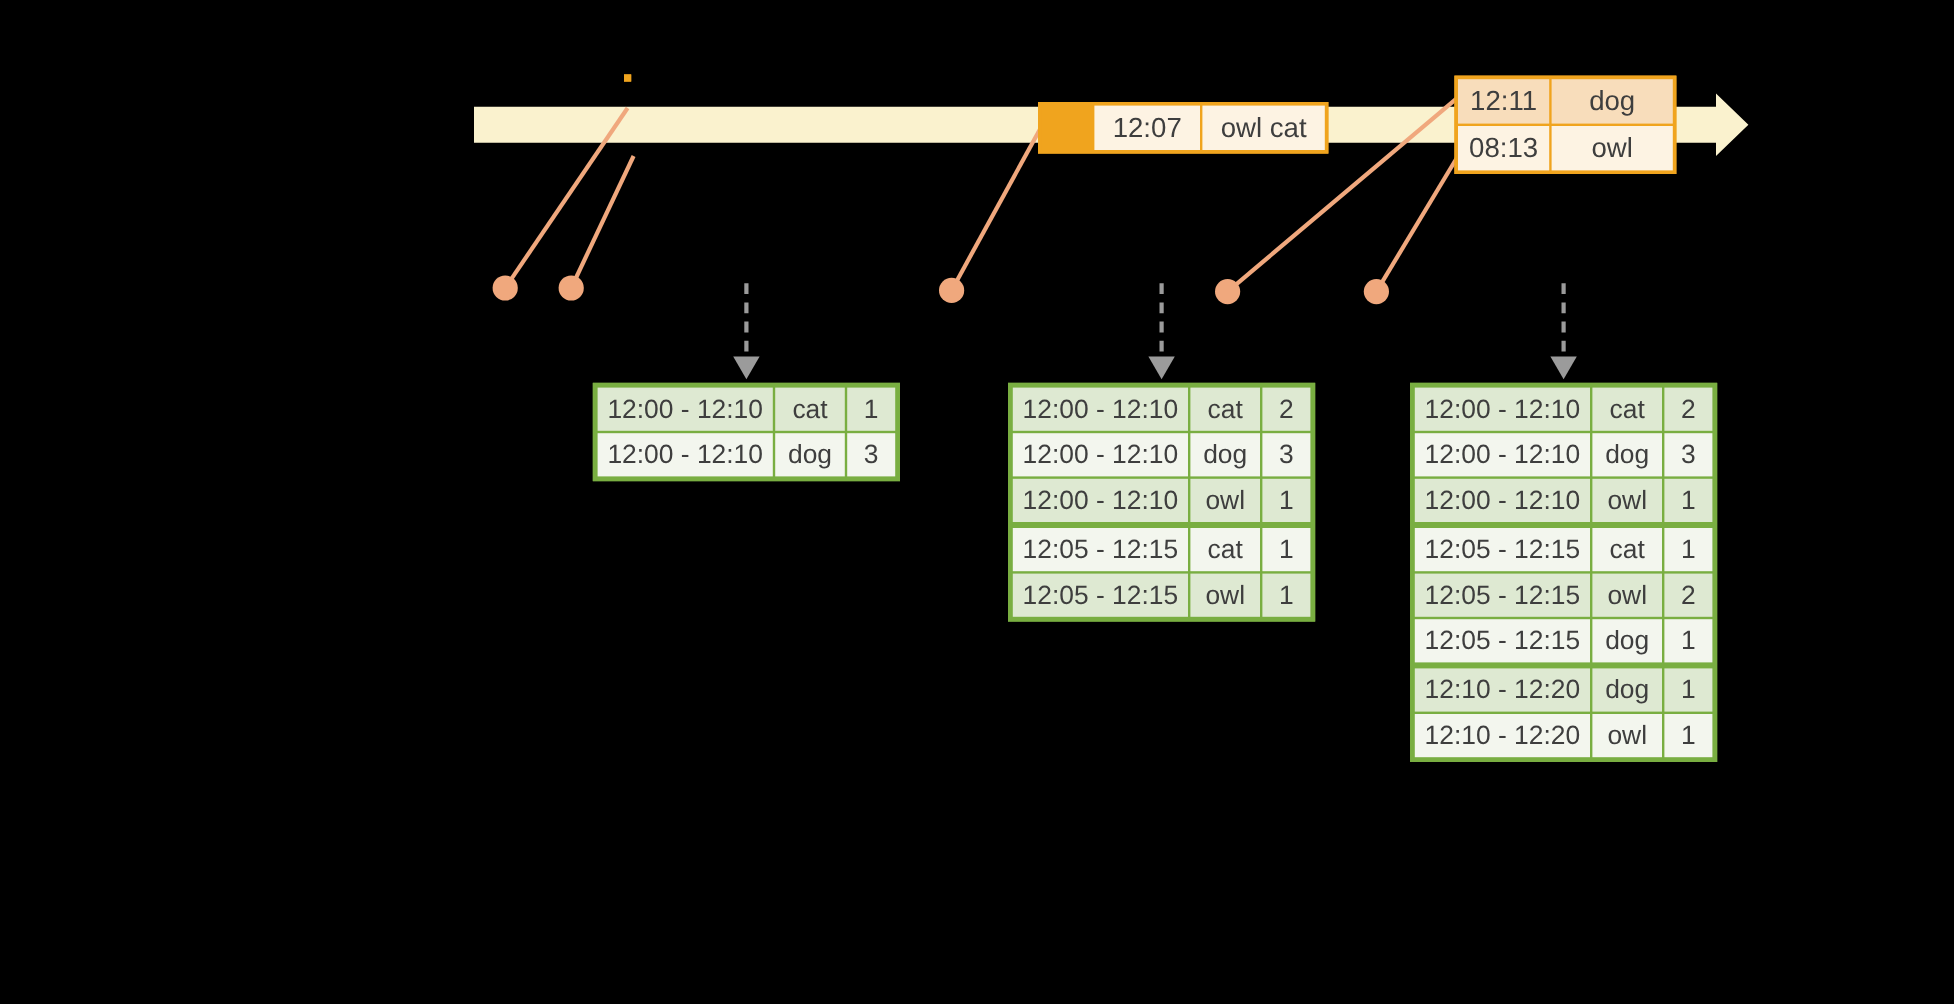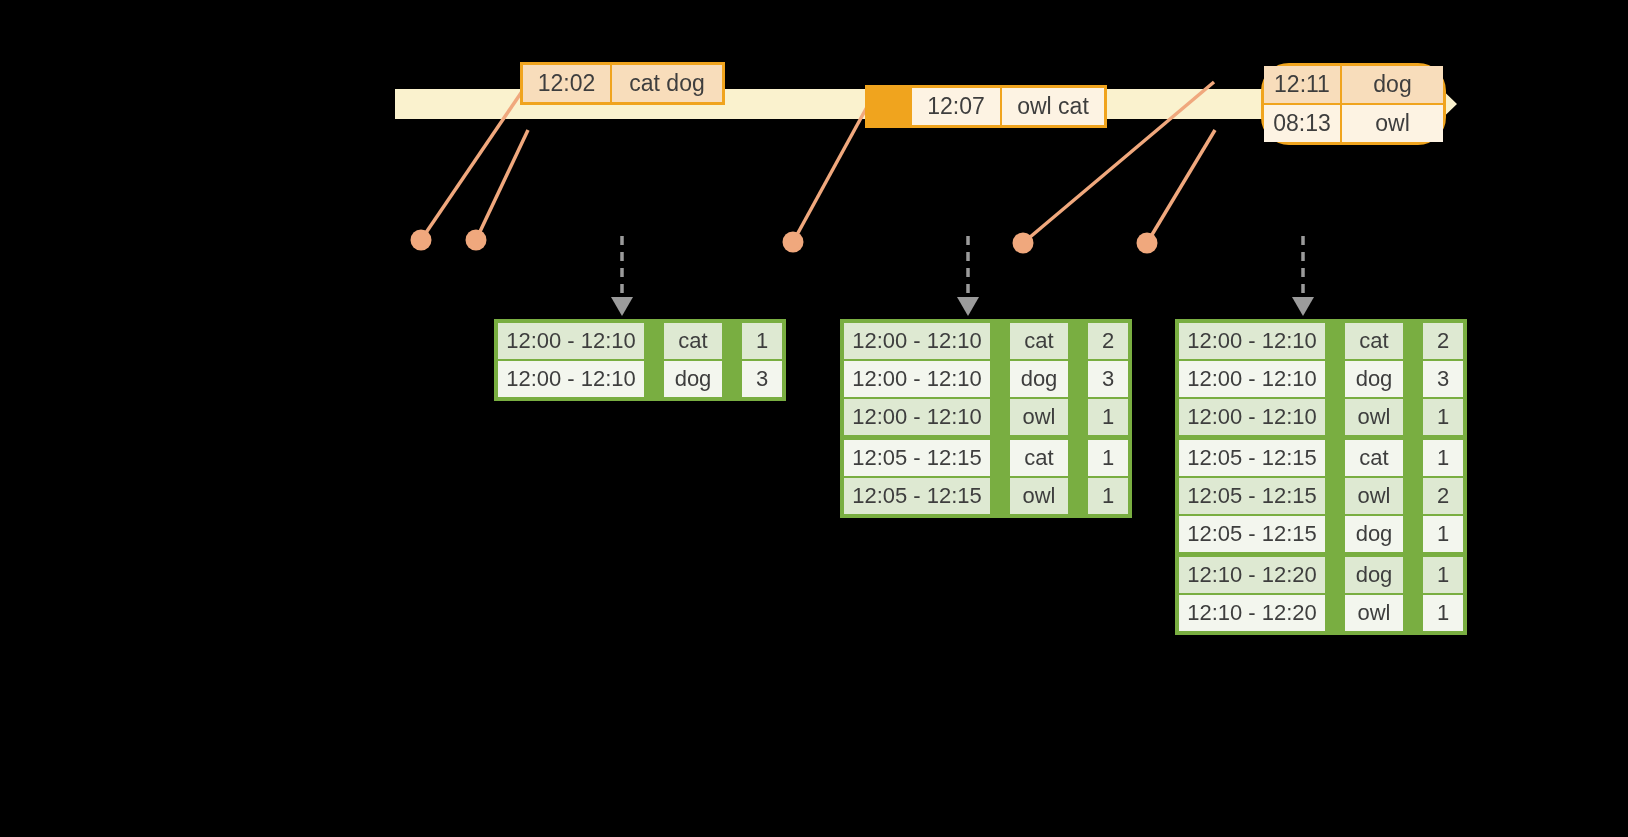--- a/index.html
+++ b/index.html
@@ -18,29 +18,29 @@
   }
   .et-row{display:grid;gap:2px;}
   .et-cell{
     height:37px;display:flex;align-items:center;justify-content:center;
     font-size:23px;color:#3E3E3E;
   }
   .et-row.peach .et-cell{background:#F8DDBB;}
   .et-row.cream .et-cell{background:#FDF3E3;}
   #et1{left:520px;top:62px;}  #et1 .et-row{grid-template-columns:87px 110px;}
   #et2{left:865px;top:85px;}  #et2 .et-row{grid-template-columns:88px 102px;margin-left:44px;}
-  #et3{left:1261px;top:63px;border-radius:28px;} #et3 .et-row{grid-template-columns:76px 101px;}
+  #et3{left:1212px;top:63px;} #et3 .et-row{grid-template-columns:76px 101px;}
 
   
   .rt{
     position:absolute;z-index:2;
     background:#79AE41;border:4px solid #79AE41;
     display:flex;flex-direction:column;gap:2px;
   }
-  .rt-row{display:grid;grid-template-columns:146px 58px 40px;gap:20px;}
+  .rt-row{display:grid;grid-template-columns:146px 58px 40px;gap:2px;}
   .rt-row.group-start{margin-top:3px;}
   .rt-cell{
     height:36px;display:flex;align-items:center;justify-content:center;
     font-size:22px;color:#3E3E3E;background:#F3F6EE;
   }
   .rt-row:nth-child(odd) .rt-cell{background:#DEE9D2;}
   #rt1{left:494px;top:319px;}
   #rt2{left:840px;top:319px;}
   #rt3{left:1175px;top:319px;}
 </style>
@@ -75,24 +75,20 @@
     <line x1="968" y1="236" x2="968" y2="298" stroke="#9B9B9B" stroke-width="3.5" stroke-dasharray="9 7"></line>
     <path d="M957 297 L979 297 L968 316 Z" fill="#9B9B9B"></path>
   </g>
   <g>
     <line x1="1303" y1="236" x2="1303" y2="298" stroke="#9B9B9B" stroke-width="3.5" stroke-dasharray="9 7"></line>
     <path d="M1292 297 L1314 297 L1303 316 Z" fill="#9B9B9B"></path>
   </g>
 </svg>
 
 <div id="et1" class="et">
-  <div class="et-row peach">
-    <div class="et-cell">12:02</div>
-    <div class="et-cell">cat dog</div>
-  </div>
 </div>
 
 <div id="et2" class="et">
   <div class="et-row cream">
     <div class="et-cell">12:07</div>
     <div class="et-cell">owl cat</div>
   </div>
 </div>
 
 <div id="et3" class="et">

